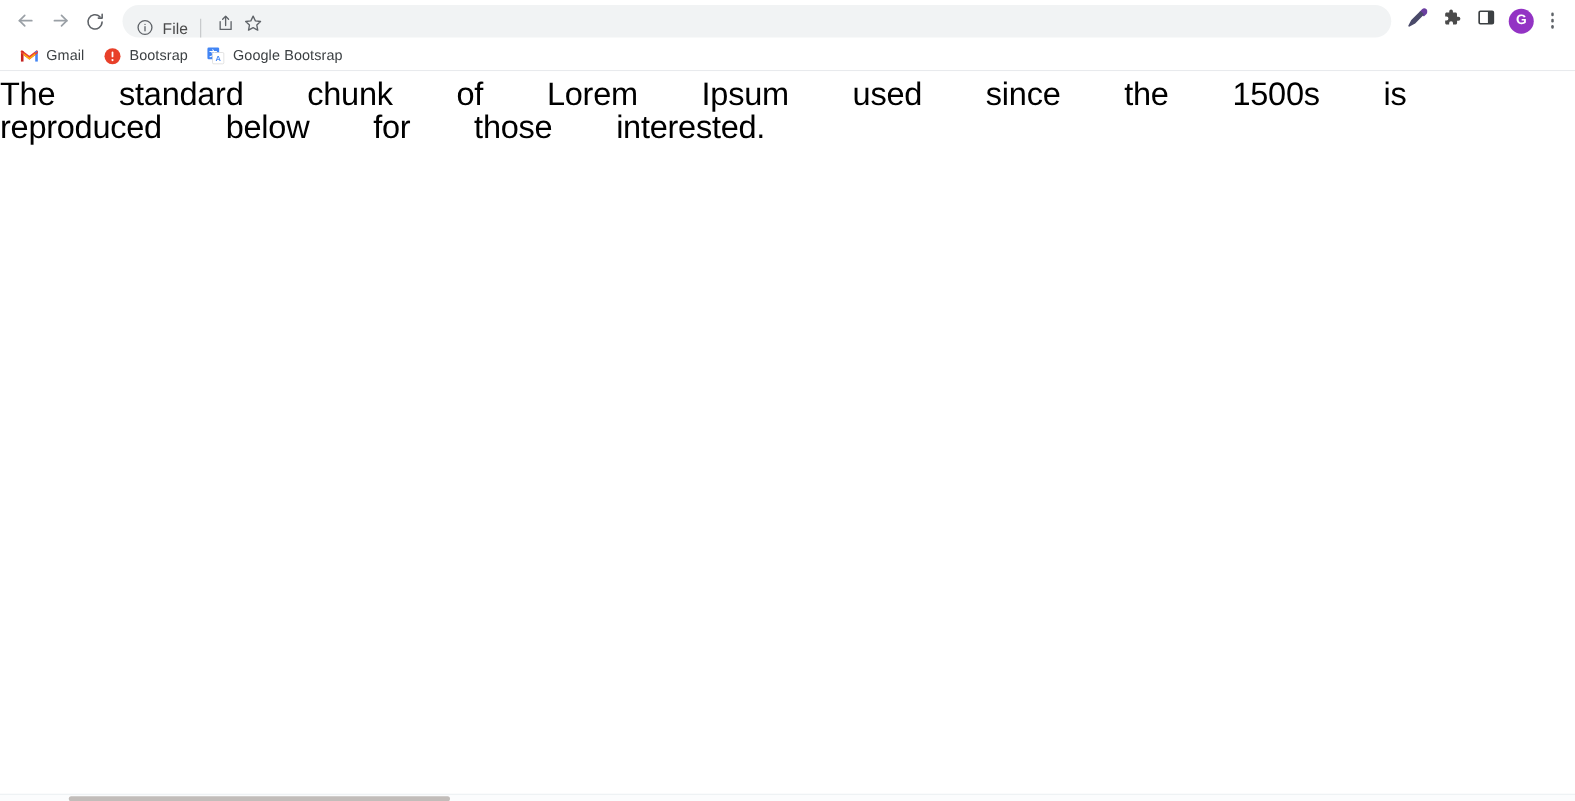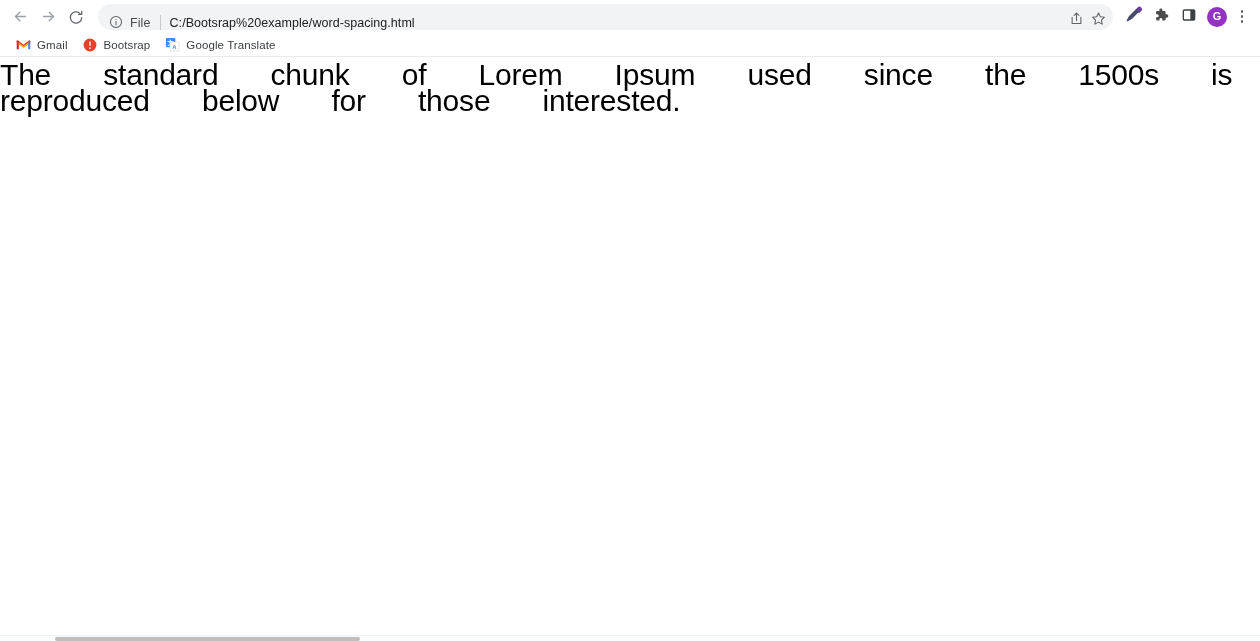--- a/index.html
+++ b/index.html
@@ -200,21 +200,21 @@
     flex: 1 1 auto;
     background: #ffffff;
     position: relative;
     overflow: hidden;
   }
 
   .page-paragraph {
     margin: 0;
     padding: 0;
     font-family: "Liberation Sans", sans-serif;
-    font-size: 30px;
+    font-size: 26px;
     line-height: 26px;
     color: #000000;
     word-spacing: 44px;
     white-space: normal;
     width: 1245px;
     padding-top: 5px;
     letter-spacing: -0.2px;
   }
 
   
@@ -276,21 +276,20 @@
     <div class="omnibox">
       <span class="info-icon">
         <svg width="14" height="14" viewBox="0 0 24 24" fill="none" stroke="#5f6368" stroke-width="1.8" stroke-linecap="round" stroke-linejoin="round">
           <circle cx="12" cy="12" r="9.5"></circle>
           <line x1="12" y1="11" x2="12" y2="16.5"></line>
           <circle cx="12" cy="7.8" r="0.9" fill="#5f6368" stroke="none"></circle>
         </svg>
       </span>
       <span class="scheme-label">File</span>
       <span class="omni-sep"></span>
-      <span class="url-text">C:/Bootsrap%20example/word-spacing.html</span>
 
       <span class="omni-icon">
         <svg width="15" height="15" viewBox="0 0 24 24" fill="none" stroke="#5f6368" stroke-width="1.7" stroke-linecap="round" stroke-linejoin="round">
           <path d="M5 10v10h14V10"></path>
           <path d="M12 15V3.5"></path>
           <polyline points="8.2 7 12 3.3 15.8 7"></polyline>
         </svg>
       </span>
 
       <span class="omni-icon">
@@ -364,21 +363,21 @@
 
     <div class="bookmark">
       <span class="bookmark-icon">
         <svg width="15" height="15" viewBox="0 0 24 24">
           <rect x="1.5" y="1.5" width="15" height="15" rx="1.6" fill="#4285f4"></rect>
           <text x="9" y="12.6" font-family="Liberation Sans, sans-serif" font-size="10" font-weight="bold" fill="#ffffff" text-anchor="middle">文</text>
           <rect x="8" y="8" width="14.5" height="14.5" rx="1.6" fill="#ffffff" stroke="#d0d0d0" stroke-width="0.8"></rect>
           <text x="15.2" y="19.4" font-family="Liberation Sans, sans-serif" font-size="9.5" font-weight="bold" fill="#4285f4" text-anchor="middle">A</text>
         </svg>
       </span>
-      <span class="bookmark-label">Google Translate</span>
+      <span class="bookmark-label">Google Bootsrap</span>
     </div>
   </div>
 
   <div class="page-content">
     <p class="page-paragraph">The standard chunk of Lorem Ipsum used since the 1500s is reproduced below for those interested.</p>
 
     <div class="h-scrollbar">
       <div class="h-scrollbar-thumb"></div>
     </div>
   </div>

